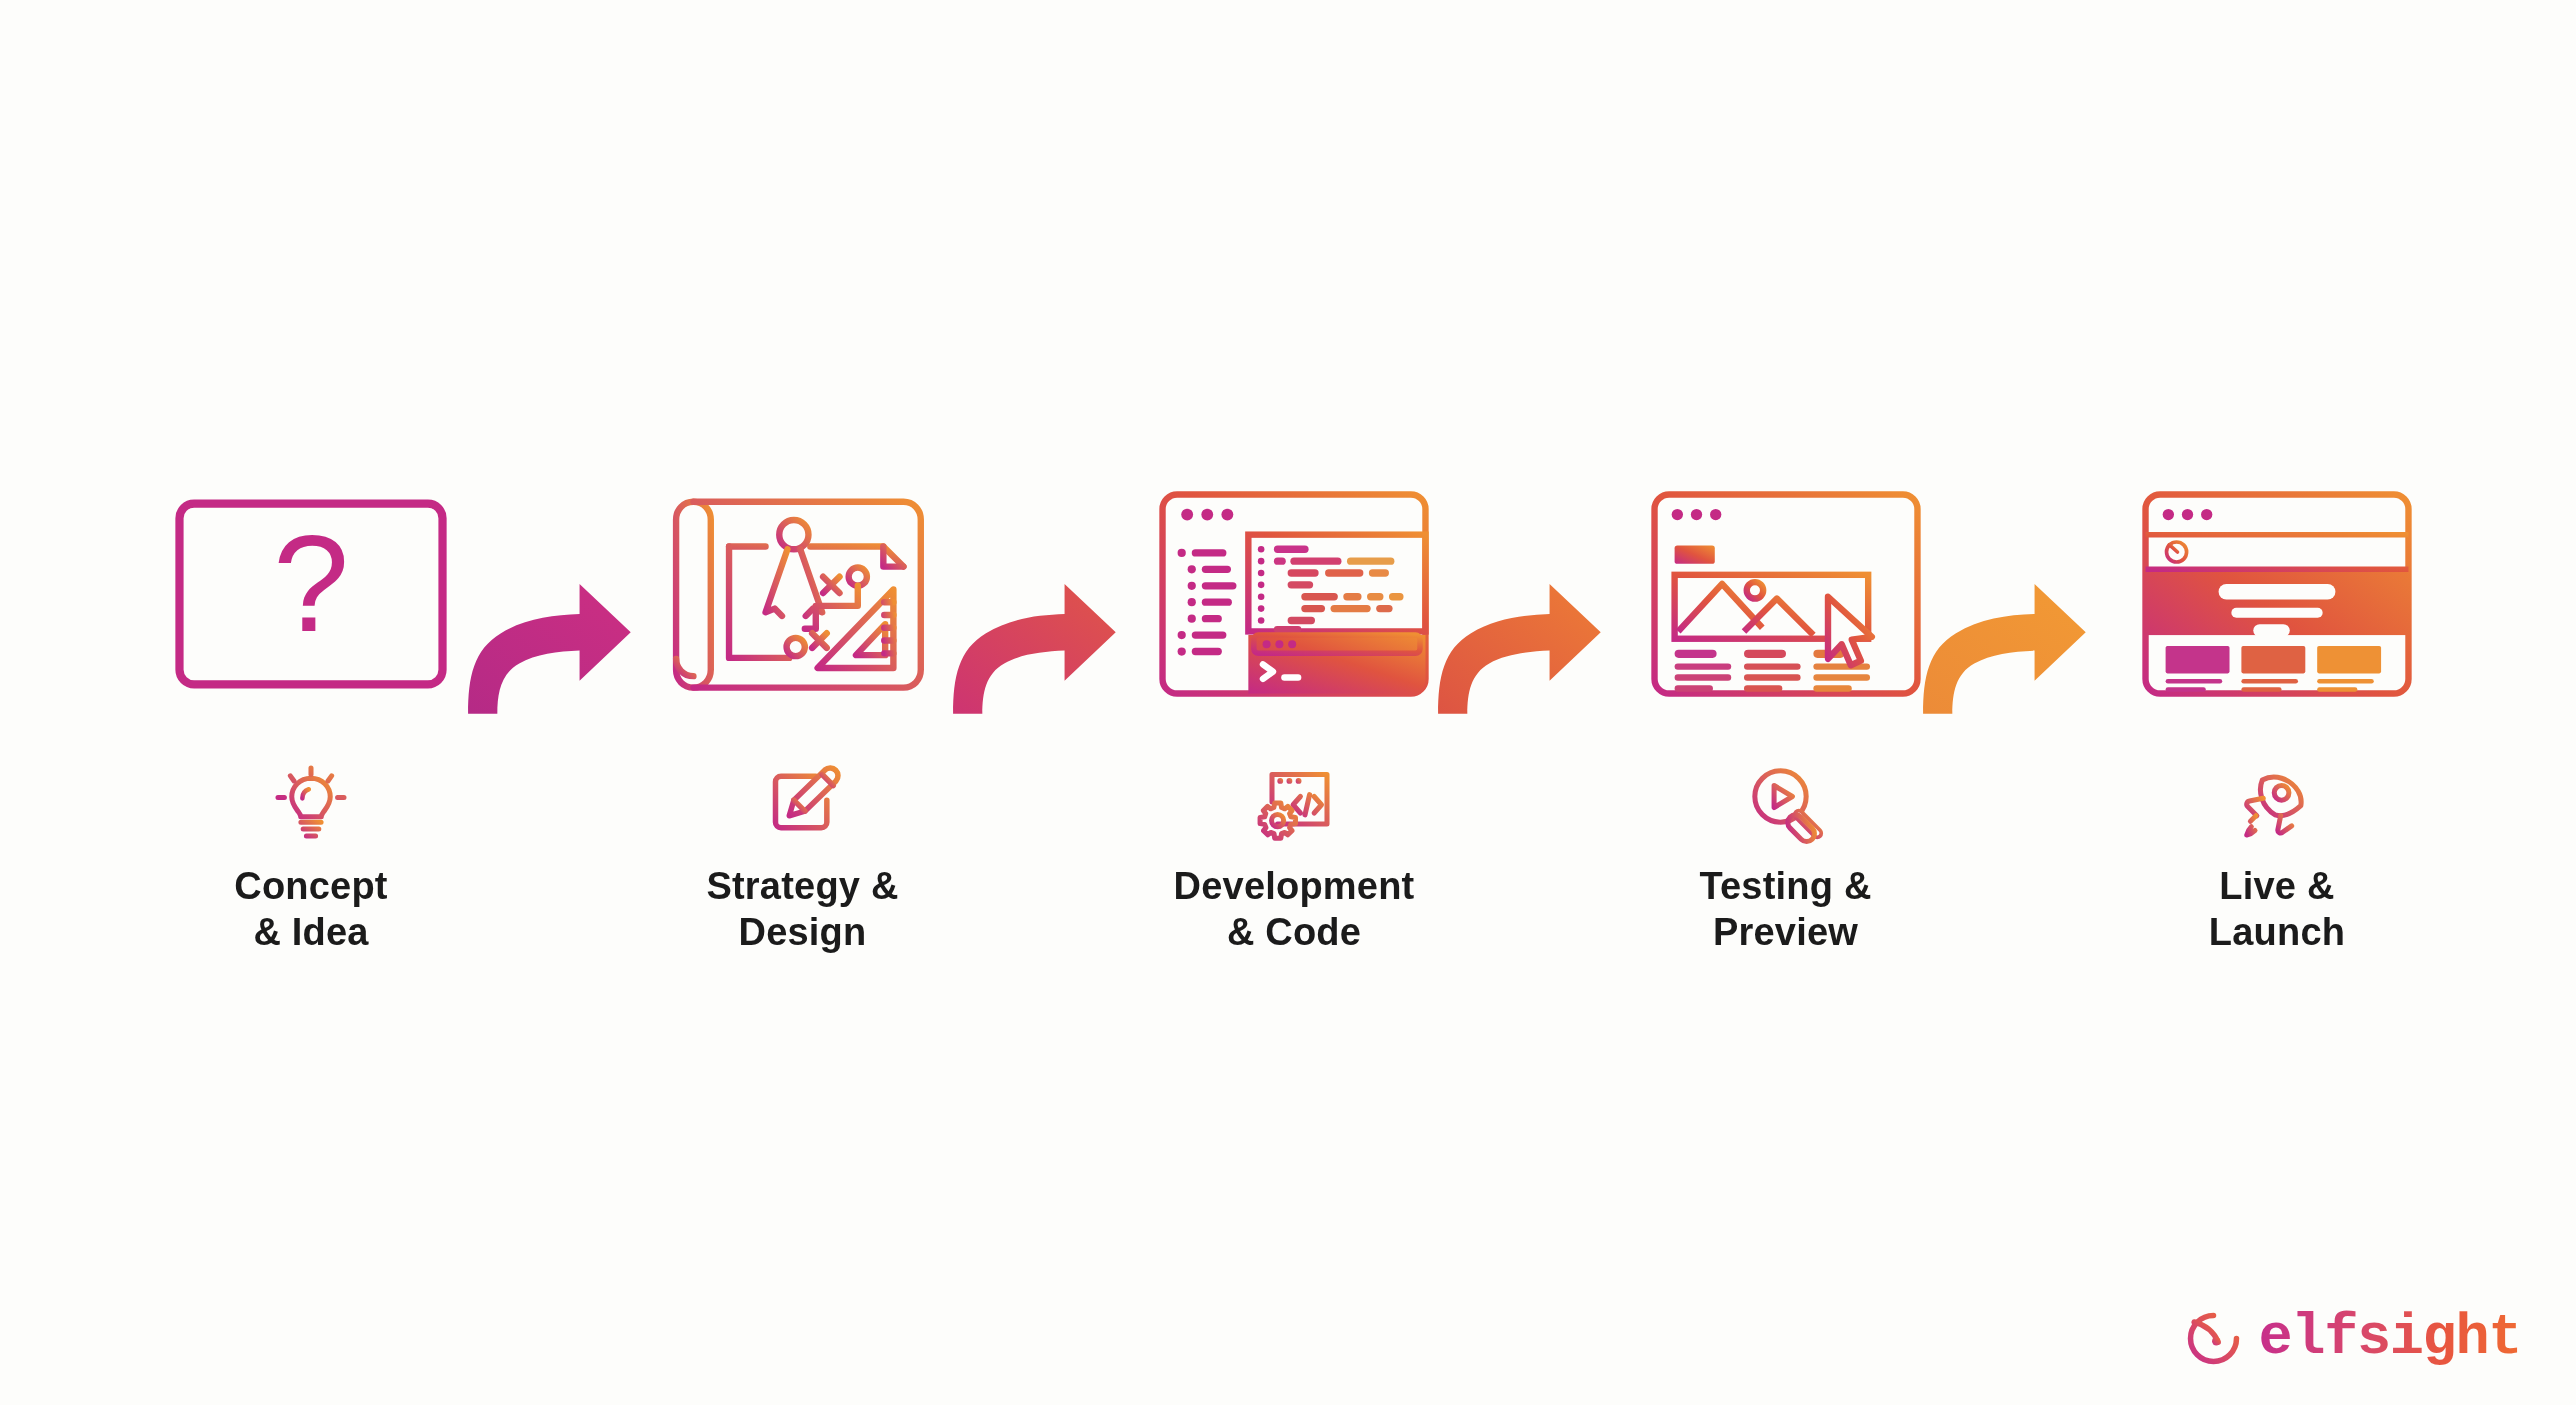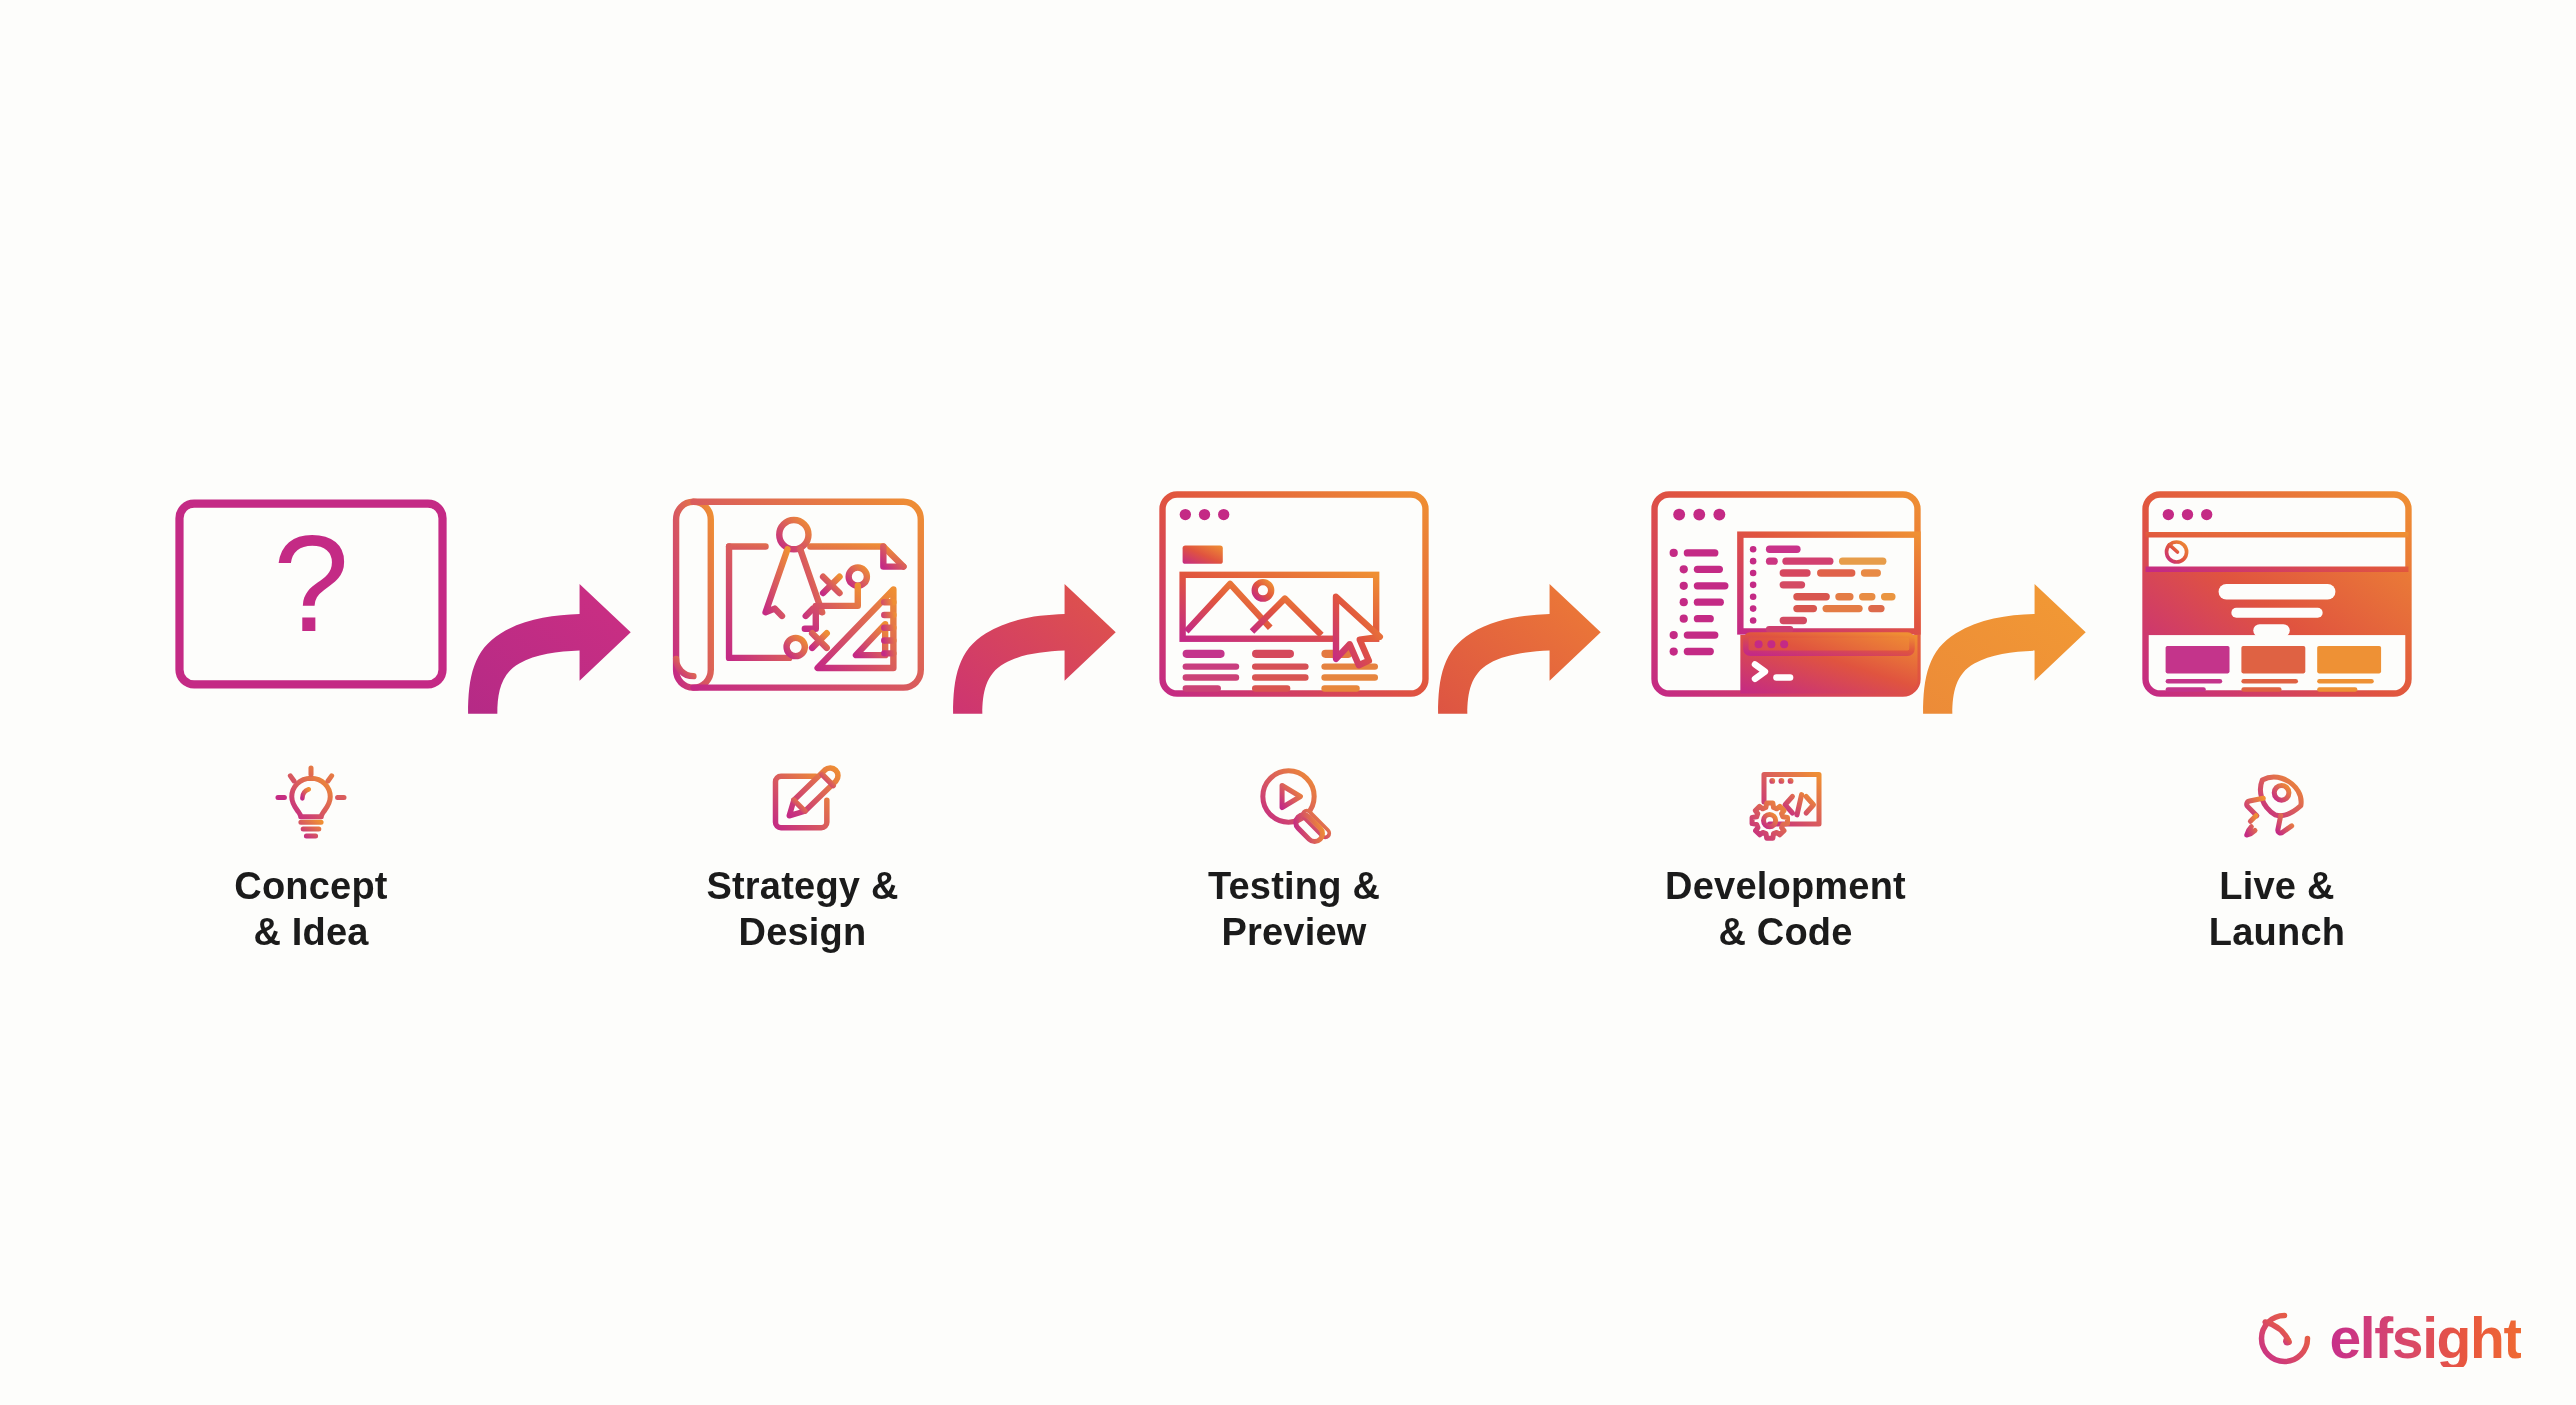--- a/index.html
+++ b/index.html
@@ -98,20 +98,21 @@
   #live-badge svg { display:block; }
 
   
   #brand {
     position: absolute;
     right: 55px;
     bottom: 38px;
     display: flex;
     align-items: center;
     gap: 16.5px;
+    font-family: Liberation Mono, monospace;
   }
   #brand .brand-mark { width: 57px; height: 57px; }
   #brand .brand-mark svg { display: block; }
   #brand .brand-word {
     font-size: 57px;
     font-weight: 700;
     letter-spacing: -1.4px;
     background: linear-gradient(90deg, #c72f8b 0%, #d8486a 40%, #e8563f 70%, #ef6a33 100%);
     -webkit-background-clip: text;
     background-clip: text;
@@ -239,72 +240,20 @@
       </div>
       <div class="small-icon">
         <svg width="88" height="88" viewBox="0 0 96 96" fill="none" stroke="url(#gicon1)" stroke-width="6" stroke-linecap="round" stroke-linejoin="round">
           <path d="M62 20H24c-3.3 0-6 2.7-6 6v44c0 3.3 2.7 6 6 6h44c3.3 0 6-2.7 6-6V46"></path>
           <path d="M33 63l5-17L72 13a8.5 8.5 0 0 1 12 12L50 58z"></path>
           <path d="M69 18l12 12"></path>
           <path d="M38 46l12 12"></path>
         </svg>
       </div>
       <div class="step-label">Strategy &amp;<br>Design</div>
-    </div>
-
-    <div class="step">
-      <div class="illo-wrap">
-        <svg width="274" height="210" viewBox="0 0 300 230">
-          <rect x="6" y="6" width="288" height="218" rx="16" fill="none" stroke="url(#g4)" stroke-width="7"></rect>
-          <path d="M6 50h288" stroke="url(#g4)" stroke-width="7"></path>
-          <g fill="#c42a85">
-            <circle cx="31" cy="28" r="6.2"></circle>
-              <circle cx="52" cy="28" r="6.2"></circle>
-              <circle cx="73" cy="28" r="6.2"></circle>
-          </g>
-
-          <rect x="28" y="62" width="44" height="20" rx="3" fill="url(#g4)"></rect>
-          <g fill="none" stroke="url(#g4)" stroke-width="7" stroke-linecap="round">
-            <path d="M160 72h20M196 72h20M232 72h20"></path>
-          </g>
-
-          <rect x="28" y="94" width="212" height="70" fill="none" stroke="url(#g4)" stroke-width="7"></rect>
-          <circle cx="116" cy="111" r="9" fill="none" stroke="url(#g4)" stroke-width="7"></circle>
-          <path d="M32 156l48-52 44 48" fill="none" stroke="url(#g4)" stroke-width="7" stroke-linejoin="round"></path>
-          <path d="M104 156l36-36 40 40" fill="none" stroke="url(#g4)" stroke-width="7" stroke-linejoin="round"></path>
-          <path d="M32 159h150" fill="none" stroke="url(#g4)" stroke-width="7" stroke-linecap="round"></path>
-
-          <g>
-            <rect x="28" y="176" width="46" height="9" rx="4.5" fill="#c4348b"></rect>
-            <rect x="28" y="191" width="62" height="7" rx="3.5" fill="#c93e7f"></rect>
-            <rect x="28" y="203" width="62" height="7" rx="3.5" fill="#cb4277"></rect>
-            <rect x="28" y="215" width="42" height="7" rx="3.5" fill="#cb4276"></rect>
-            <rect x="104" y="176" width="46" height="9" rx="4.5" fill="#d5495c"></rect>
-            <rect x="104" y="191" width="62" height="7" rx="3.5" fill="#d65056"></rect>
-            <rect x="104" y="203" width="62" height="7" rx="3.5" fill="#d85452"></rect>
-            <rect x="104" y="215" width="42" height="7" rx="3.5" fill="#d95550"></rect>
-            <rect x="180" y="176" width="34" height="9" rx="4.5" fill="#e4793f"></rect>
-            <rect x="180" y="191" width="62" height="7" rx="3.5" fill="#e58240"></rect>
-            <rect x="180" y="203" width="62" height="7" rx="3.5" fill="#e6853e"></rect>
-            <rect x="180" y="215" width="42" height="7" rx="3.5" fill="#e7873c"></rect>
-          </g>
-
-          <path d="M196 118l48 44-22 3 10 23-11 5-10-23-15 16z" fill="#fdfdfb" stroke="url(#g4)" stroke-width="7" stroke-linejoin="round"></path>
-        </svg>
-      </div>
-      <div class="small-icon">
-        <svg width="88" height="88" viewBox="0 0 96 96" fill="none" stroke="url(#gicon1)" stroke-width="5.5" stroke-linecap="round" stroke-linejoin="round">
-          <circle cx="42" cy="42" r="28"></circle>
-          <path d="M62 62l20 20" stroke-width="13" stroke-linecap="round"></path>
-          <path d="M62 62l20 20" stroke="#fdfdfb" stroke-width="5" stroke-linecap="round"></path>
-          <rect x="58.5" y="58.5" width="34" height="17" rx="8.5" transform="rotate(45 58.5 58.5)" fill="none" stroke="url(#gicon1)" stroke-width="5.5"></rect>
-          <path d="M35 30l20 12-20 12z"></path>
-        </svg>
-      </div>
-      <div class="step-label">Testing &amp;<br>Preview</div>
     </div>
 
     <div class="step">
       <div class="illo-wrap">
         <svg width="274" height="210" viewBox="0 0 300 230">
 
           <rect x="6" y="6" width="288" height="218" rx="16" fill="none" stroke="url(#g3)" stroke-width="7"></rect>
           <path d="M6 50h288" stroke="url(#g3)" stroke-width="7"></path>
           <circle cx="33" cy="28" r="6.5" fill="#c42a85"></circle>
           <circle cx="55" cy="28" r="6.5" fill="#c42a85"></circle>
@@ -385,20 +334,72 @@
           <path d="M26 54l-3.6 1.4-3.2-2.6-4.6 4.6 2.6 3.2L16 64.2l-5 .8v6.6l5 .8 1.4 3.6-2.6 3.2 4.6 4.6 3.2-2.6 3.6 1.4.8 5h6.6l.8-5 3.6-1.4 3.2 2.6 4.6-4.6-2.6-3.2 1.4-3.6 5-.8V65l-5-.8-1.4-3.6 2.6-3.2-4.6-4.6-3.2 2.6-3.6-1.4-.8-5h-6.6z"></path>
           <circle cx="30.1" cy="68.3" r="6.6"></circle>
         </svg>
       </div>
       <div class="step-label">Development<br>&amp; Code</div>
     </div>
 
     <div class="step">
       <div class="illo-wrap">
         <svg width="274" height="210" viewBox="0 0 300 230">
+          <rect x="6" y="6" width="288" height="218" rx="16" fill="none" stroke="url(#g4)" stroke-width="7"></rect>
+          <path d="M6 50h288" stroke="url(#g4)" stroke-width="7"></path>
+          <g fill="#c42a85">
+            <circle cx="31" cy="28" r="6.2"></circle>
+              <circle cx="52" cy="28" r="6.2"></circle>
+              <circle cx="73" cy="28" r="6.2"></circle>
+          </g>
+
+          <rect x="28" y="62" width="44" height="20" rx="3" fill="url(#g4)"></rect>
+          <g fill="none" stroke="url(#g4)" stroke-width="7" stroke-linecap="round">
+            <path d="M160 72h20M196 72h20M232 72h20"></path>
+          </g>
+
+          <rect x="28" y="94" width="212" height="70" fill="none" stroke="url(#g4)" stroke-width="7"></rect>
+          <circle cx="116" cy="111" r="9" fill="none" stroke="url(#g4)" stroke-width="7"></circle>
+          <path d="M32 156l48-52 44 48" fill="none" stroke="url(#g4)" stroke-width="7" stroke-linejoin="round"></path>
+          <path d="M104 156l36-36 40 40" fill="none" stroke="url(#g4)" stroke-width="7" stroke-linejoin="round"></path>
+          <path d="M32 159h150" fill="none" stroke="url(#g4)" stroke-width="7" stroke-linecap="round"></path>
+
+          <g>
+            <rect x="28" y="176" width="46" height="9" rx="4.5" fill="#c4348b"></rect>
+            <rect x="28" y="191" width="62" height="7" rx="3.5" fill="#c93e7f"></rect>
+            <rect x="28" y="203" width="62" height="7" rx="3.5" fill="#cb4277"></rect>
+            <rect x="28" y="215" width="42" height="7" rx="3.5" fill="#cb4276"></rect>
+            <rect x="104" y="176" width="46" height="9" rx="4.5" fill="#d5495c"></rect>
+            <rect x="104" y="191" width="62" height="7" rx="3.5" fill="#d65056"></rect>
+            <rect x="104" y="203" width="62" height="7" rx="3.5" fill="#d85452"></rect>
+            <rect x="104" y="215" width="42" height="7" rx="3.5" fill="#d95550"></rect>
+            <rect x="180" y="176" width="34" height="9" rx="4.5" fill="#e4793f"></rect>
+            <rect x="180" y="191" width="62" height="7" rx="3.5" fill="#e58240"></rect>
+            <rect x="180" y="203" width="62" height="7" rx="3.5" fill="#e6853e"></rect>
+            <rect x="180" y="215" width="42" height="7" rx="3.5" fill="#e7873c"></rect>
+          </g>
+
+          <path d="M196 118l48 44-22 3 10 23-11 5-10-23-15 16z" fill="#fdfdfb" stroke="url(#g4)" stroke-width="7" stroke-linejoin="round"></path>
+        </svg>
+      </div>
+      <div class="small-icon">
+        <svg width="88" height="88" viewBox="0 0 96 96" fill="none" stroke="url(#gicon1)" stroke-width="5.5" stroke-linecap="round" stroke-linejoin="round">
+          <circle cx="42" cy="42" r="28"></circle>
+          <path d="M62 62l20 20" stroke-width="13" stroke-linecap="round"></path>
+          <path d="M62 62l20 20" stroke="#fdfdfb" stroke-width="5" stroke-linecap="round"></path>
+          <rect x="58.5" y="58.5" width="34" height="17" rx="8.5" transform="rotate(45 58.5 58.5)" fill="none" stroke="url(#gicon1)" stroke-width="5.5"></rect>
+          <path d="M35 30l20 12-20 12z"></path>
+        </svg>
+      </div>
+      <div class="step-label">Testing &amp;<br>Preview</div>
+    </div>
+
+    <div class="step">
+      <div class="illo-wrap">
+        <svg width="274" height="210" viewBox="0 0 300 230">
           <defs>
             <clipPath id="winclip">
               <rect x="6" y="6" width="288" height="218" rx="16"></rect>
             </clipPath>
           </defs>
           <g clip-path="url(#winclip)">
             <rect x="6" y="6" width="288" height="218" fill="url(#gfill5)"></rect>
 
             <rect x="6" y="6" width="288" height="44" fill="#fdfdfb"></rect>
             <rect x="6" y="50" width="288" height="38" fill="#fdfdfb"></rect>

